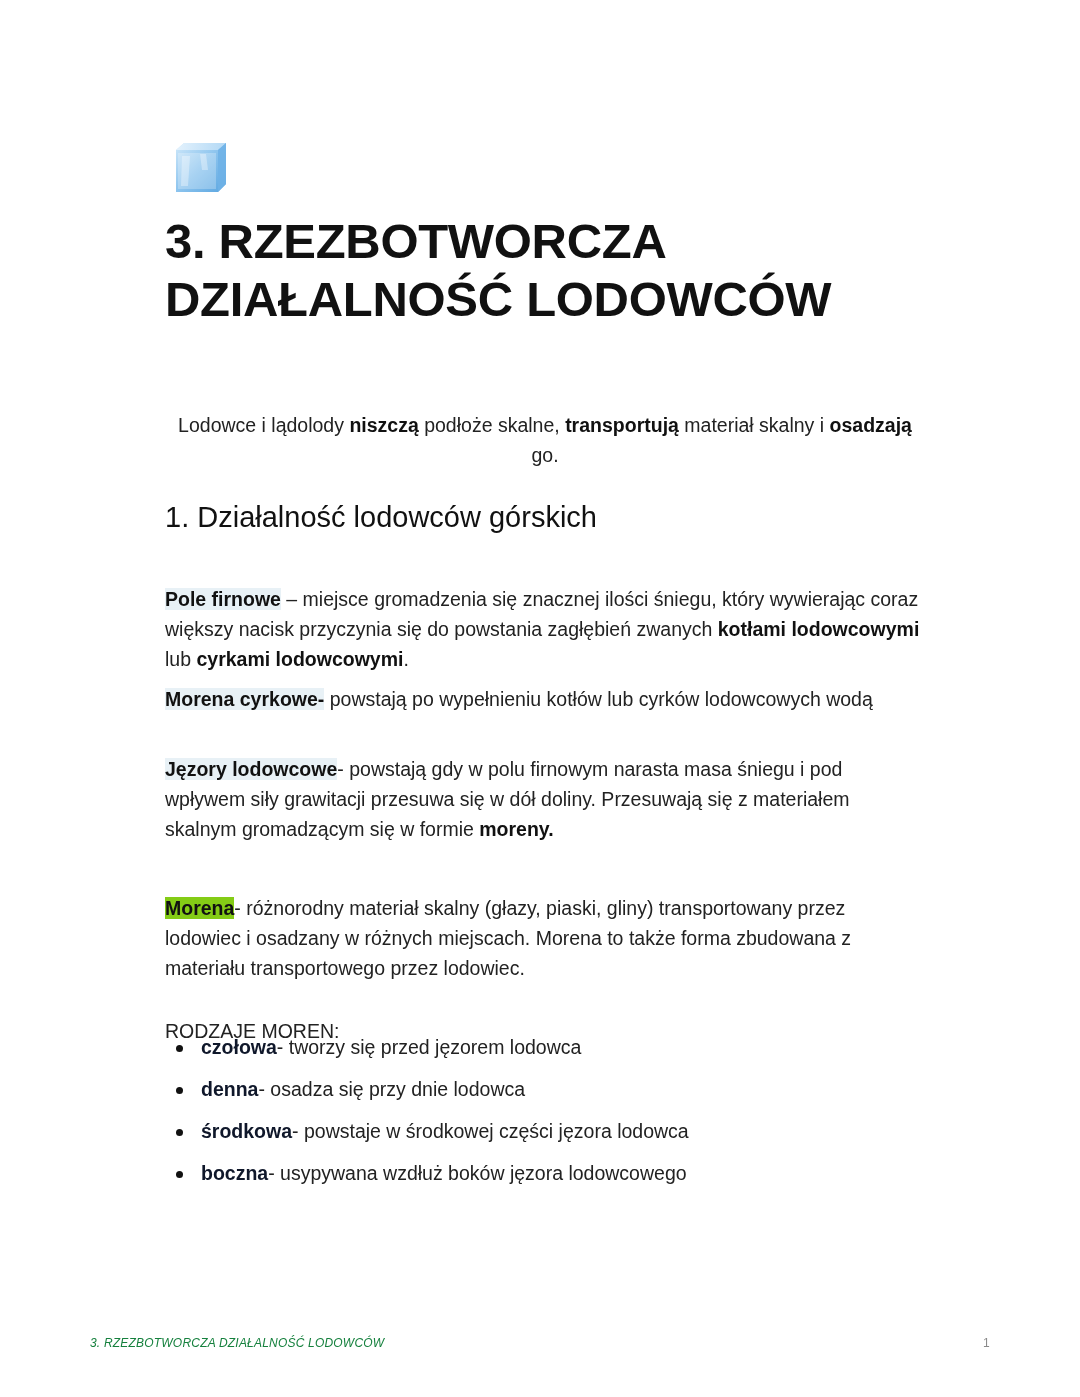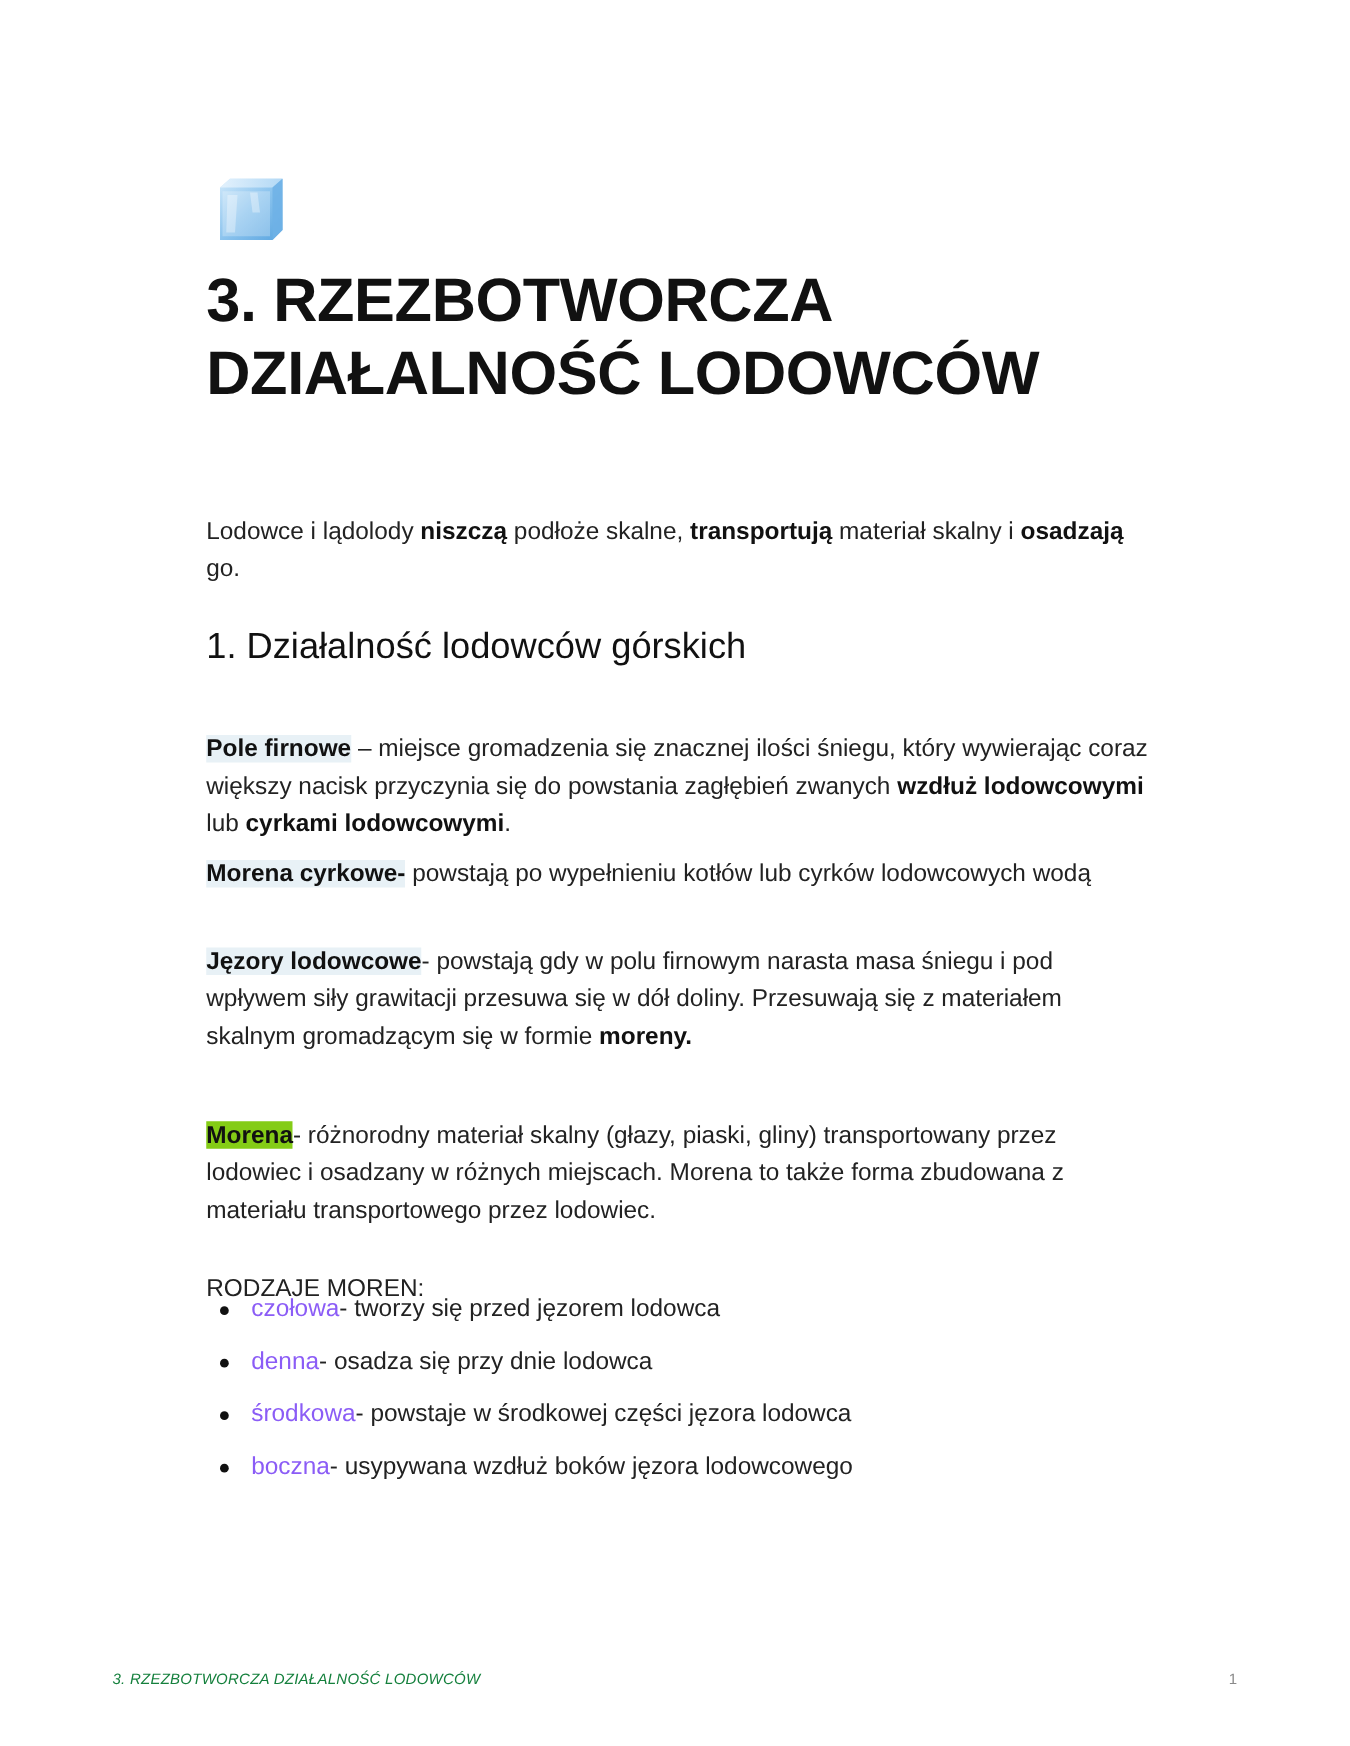--- a/index.html
+++ b/index.html
@@ -17,21 +17,21 @@
     .p1 { top:584px; }
     .p2 { top:684px; }
     .p3 { top:754px; }
     .p4 { top:893px; }
     .p5 { top:1016px; }
     .hl-blue { background:#e8f1f6; }
     .hl-red { background:#84cc16; }
     ul.morena-list { position:absolute; left:165px; top:1032px; margin:0; padding:0; list-style:none; width:760px; }
     ul.morena-list li { position:relative; padding-left:36px; font-size:19.5px; line-height:30px; margin-bottom:12px; color:#222; }
     ul.morena-list li .bullet { position:absolute; left:11px; top:13px; width:7px; height:7px; border-radius:50%; background:#111; }
-    ul.morena-list li b { font-weight:400; color:#8b5cf6; }
+    ul.morena-list li b { font-weight:700; color:#0f172a; }
     .footer-left { position:absolute; left:90px; top:1336px; font-size:12px; color:#15803d; letter-spacing:0.2px;font-style:italic; }
     .footer-right { position:absolute; left:983px; top:1336px; font-size:12px; color:#8a8a8a; }
   </style>
 </head>
 <body>
 
 <div class="page">
 
   <div class="icon-ice">
     <svg width="60" height="54" viewBox="0 0 60 54">
@@ -53,25 +53,25 @@
       <path d="M12 16 L20 16 L18 46 L11 46 Z" fill="#ffffff" opacity="0.35"></path>
       <path d="M30 14 L36 14 L38 30 L32 30 Z" fill="#ffffff" opacity="0.35"></path>
     </svg>
   </div>
 
   <h1 class="title">
     <span>3. RZEZBOTWORCZA</span><br>
     <span>DZIAŁALNOŚĆ LODOWCÓW</span>
   </h1>
 
-  <p class="body-text intro" style="margin:0;"><span>Lodowce i lądolody </span><b>niszczą</b><span> podłoże skalne, </span><b>transportują</b><span> materiał skalny i </span><b>osadzają</b><span> go.</span></p>
+  <p class="body-text intro" style="margin:0;text-align:center;"><span>Lodowce i lądolody </span><b>niszczą</b><span> podłoże skalne, </span><b>transportują</b><span> materiał skalny i </span><b>osadzają</b><span> go.</span></p>
 
   <h2 class="h-section">1. Działalność lodowców górskich</h2>
 
-  <p class="body-text p1" style="margin:0;"><b class="hl-blue">Pole firnowe</b><span> – miejsce gromadzenia się znacznej ilości śniegu, który wywierając coraz większy nacisk przyczynia się do powstania zagłębień zwanych </span><b>wzdłuż lodowcowymi</b><span> lub </span><b>cyrkami lodowcowymi</b><span>.</span></p>
+  <p class="body-text p1" style="margin:0;"><b class="hl-blue">Pole firnowe</b><span> – miejsce gromadzenia się znacznej ilości śniegu, który wywierając coraz większy nacisk przyczynia się do powstania zagłębień zwanych </span><b>kotłami lodowcowymi</b><span> lub </span><b>cyrkami lodowcowymi</b><span>.</span></p>
 
   <p class="body-text p2" style="margin:0;"><b class="hl-blue">Morena cyrkowe-</b><span> powstają po wypełnieniu kotłów lub cyrków lodowcowych wodą</span></p>
 
   <p class="body-text p3" style="margin:0;"><b class="hl-blue">Jęzory lodowcowe</b><span>- powstają gdy w polu firnowym narasta masa śniegu  i pod wpływem siły grawitacji przesuwa się w dół doliny. Przesuwają się z materiałem skalnym gromadzącym się w formie </span><b>moreny.</b></p>
 
   <p class="body-text p4" style="margin:0;"><b class="hl-red">Morena</b><span>- różnorodny materiał skalny (głazy, piaski, gliny) transportowany przez lodowiec i osadzany w różnych miejscach. Morena to także forma zbudowana z materiału transportowego przez lodowiec.</span></p>
 
   <p class="body-text p5" style="margin:0;">RODZAJE MOREN:</p>
 
   <ul class="morena-list">

